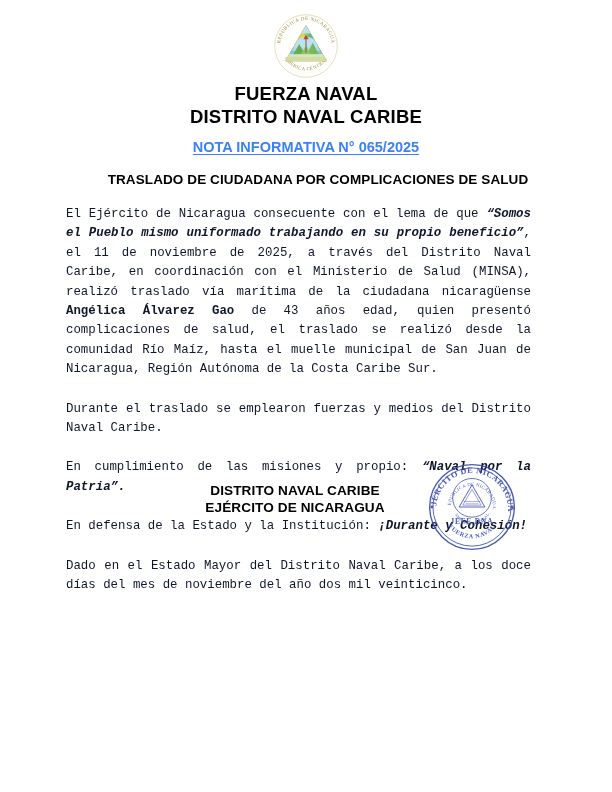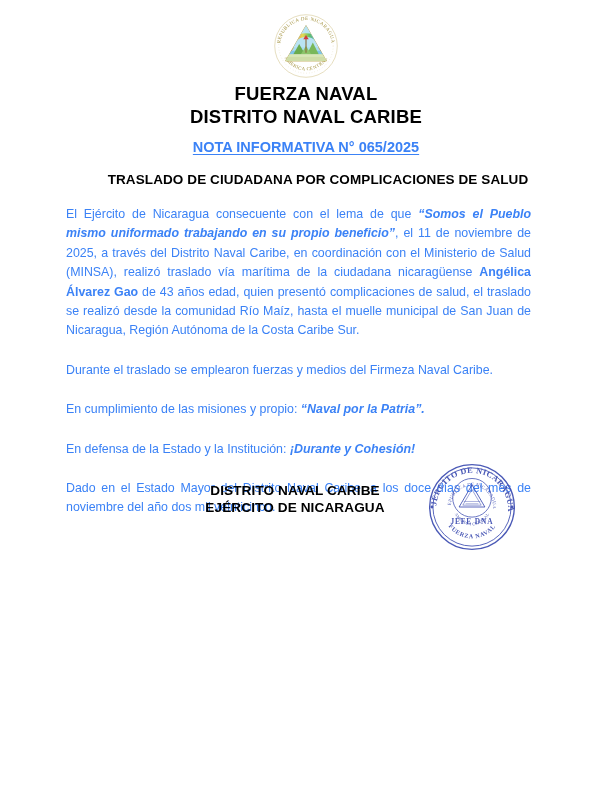--- a/index.html
+++ b/index.html
@@ -76,21 +76,22 @@
     left: 66px;
     top: 205px;
     width: 481px;
   }
   p.para {
     margin: 0 16px 14px 0;
     font-size: 12.4px;
     line-height: 19.4px;
     text-align: justify;
     text-justify: inter-word;
-    color: #3b82f6;
+    color: #0f172a;
+    font-family: Liberation Mono, monospace;
   }
   p.para.last { margin-bottom: 0; }
   .b { font-weight: bold; }
   .bi { font-weight: bold; font-style: italic; }
 
   .spacer-sm { height: 6px; }
 
   
   .sign-block {
     position: absolute;
@@ -188,21 +189,21 @@
     </div>
     <div class="subject-line">TRASLADO DE CIUDADANA POR COMPLICACIONES DE SALUD</div>
   </div>
 
   <div class="body-block">
 
     <p class="para"><span>El Ejército de Nicaragua consecuente con el lema de que </span><span class="bi">“Somos el Pueblo mismo uniformado trabajando en su propio beneficio”</span><span>, el 11 de noviembre de 2025, a través del Distrito Naval Caribe, en coordinación con el Ministerio de Salud (MINSA), realizó traslado vía marítima de la ciudadana nicaragüense </span><span class="b">Angélica Álvarez Gao</span><span> de 43 años edad, quien presentó complicaciones de salud, el traslado se realizó desde la comunidad Río Maíz, hasta el muelle municipal de San Juan de Nicaragua, Región Autónoma de la Costa Caribe Sur.</span></p>
 
     <div class="spacer-sm"></div>
 
-    <p class="para">Durante el traslado se emplearon fuerzas y medios del Firmeza Naval Caribe.</p>
+    <p class="para">Durante el traslado se emplearon fuerzas y medios del Distrito Naval Caribe.</p>
 
     <div class="spacer-sm"></div>
 
     <p class="para"><span>En cumplimiento de las misiones y propio: </span><span class="bi">“Naval por la Patria”.</span></p>
 
     <div class="spacer-sm"></div>
 
     <p class="para"><span>En defensa de la Estado y la Institución: </span><span class="bi">¡Durante y Cohesión!</span></p>
 
     <div class="spacer-sm"></div>

